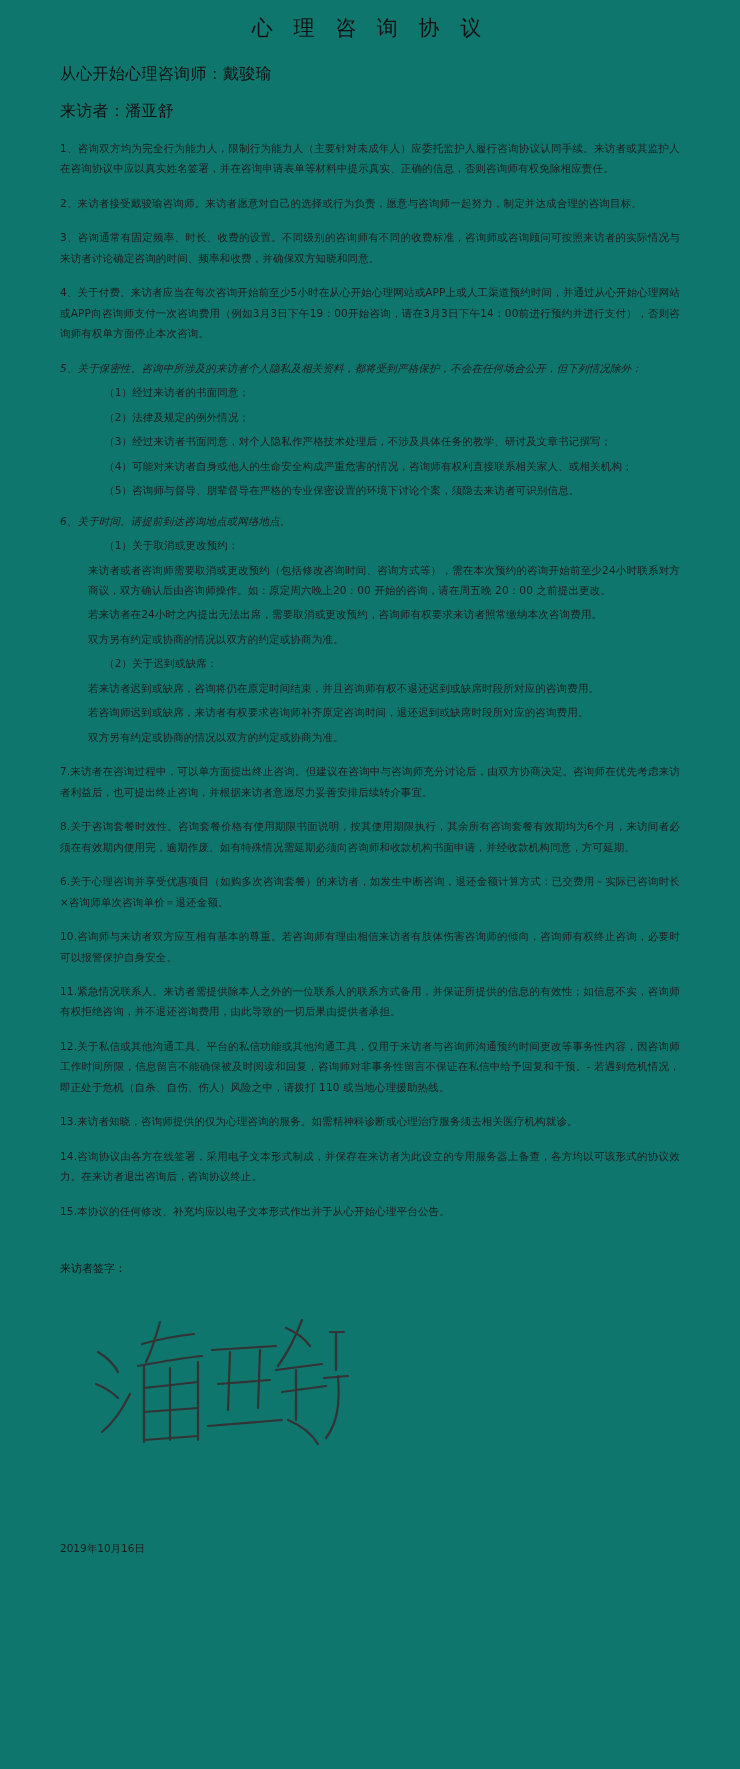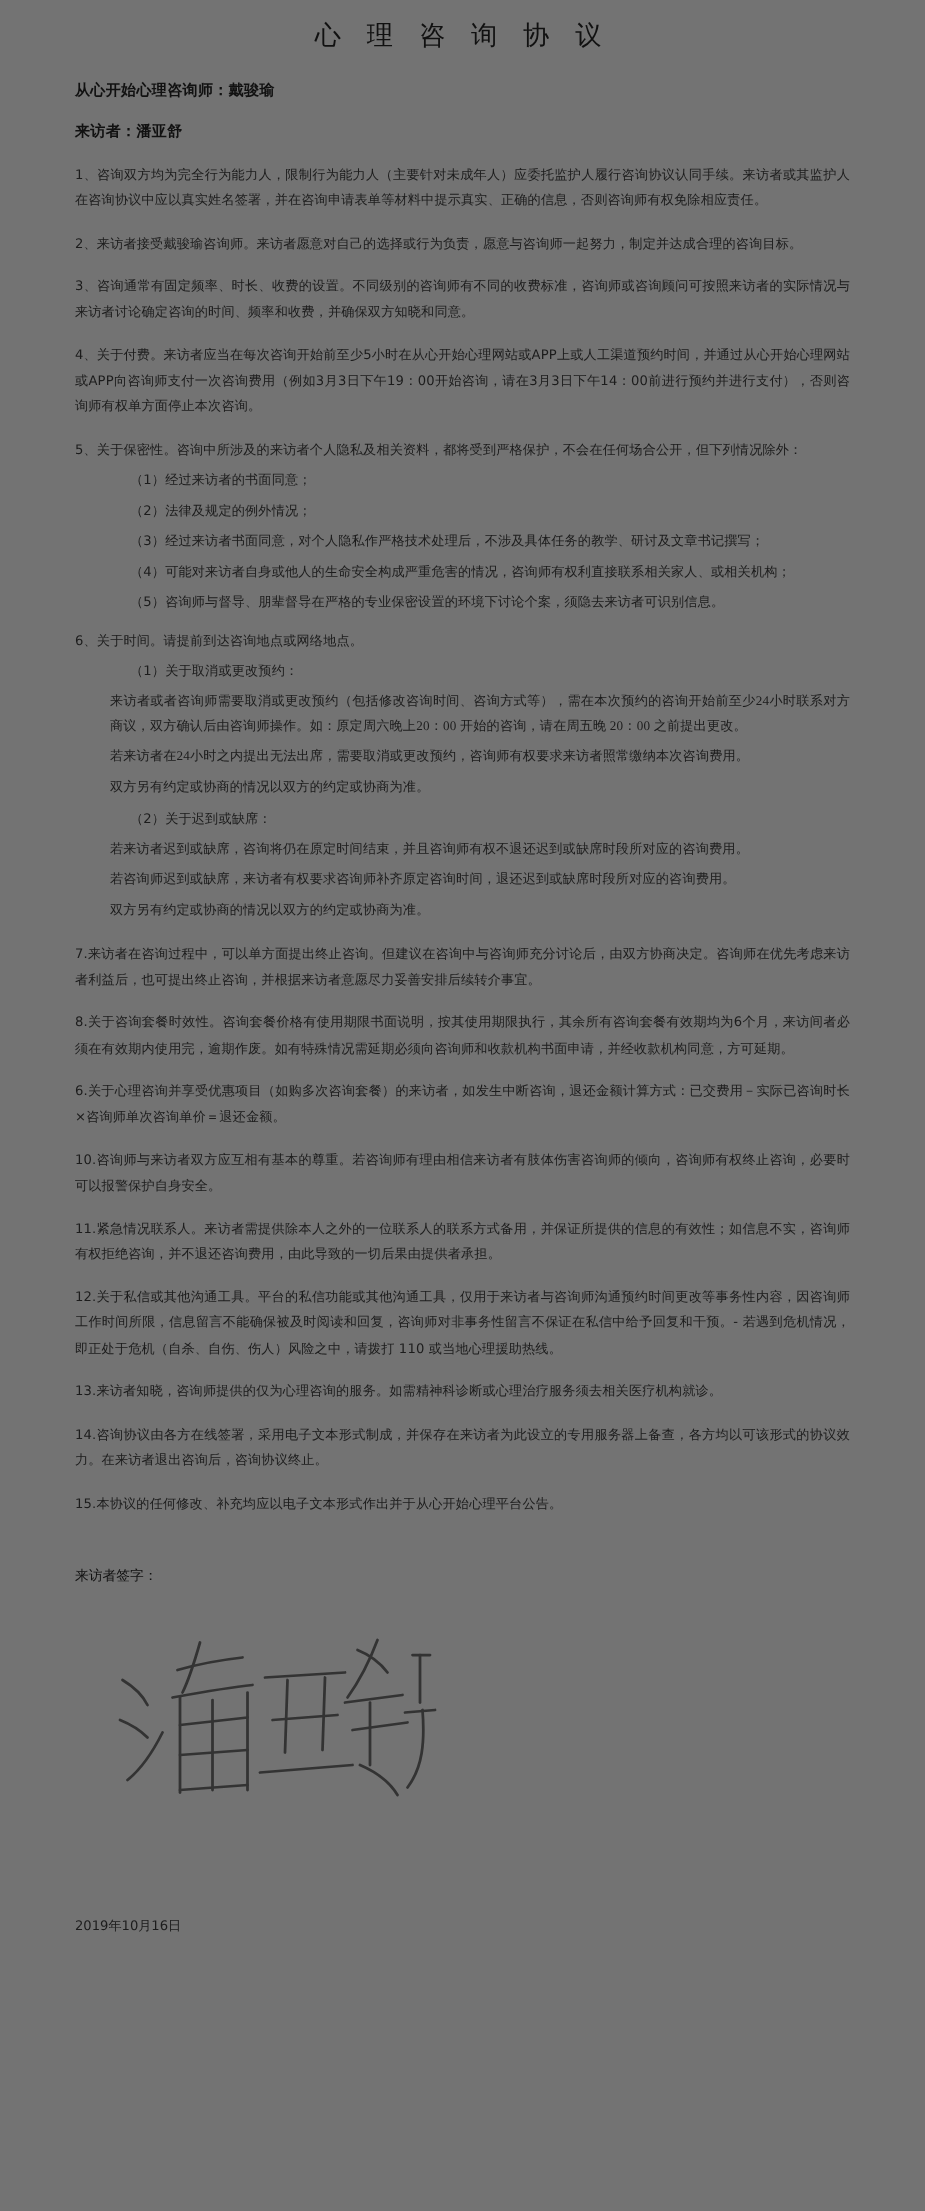--- a/index.html
+++ b/index.html
@@ -8,37 +8,37 @@
     background: #efefef;
   }
   body {
     width: 740px;
     font-family: "DejaVu Sans", "Liberation Sans", sans-serif;
     color: #1c1c1c;
   }
   .page {
     width: 740px;
     min-height: 1769px;
-    background: #737373;
+    background: #0f766e;
     box-sizing: border-box;
     padding: 0 60px;
     position: relative;
   }
   .doc-title {
     text-align: center;
     font-size: 21px;
     letter-spacing: 7px;
     font-weight: normal;
     padding-top: 14px;
     margin: 0 0 22px 0;
     color: #111;
   }
   .party-line {
-    font-size: 12px;
-    font-weight: bold;
+    font-size: 16px;
+    font-weight: normal;
     margin: 0 0 16px 0;
     color: #111;
     letter-spacing: 0.3px;
   }
   .party-line.second {
   }
   p.clause {
     font-size: 10.5px;
     line-height: 1.95;
     margin: 0 0 14px 0;
@@ -46,24 +46,24 @@
     color: #1c1c1c;
     letter-spacing: 0.15px;
   }
   p.sub {
     margin-left: 44px;
     margin-bottom: 4px;
   }
   p.subpara {
     margin-left: 28px;
     margin-bottom: 4px;
-    font-family: Liberation Serif, serif;
   }
   p.tight {
     margin-bottom: 4px;
+    font-style: italic;
   }
   .sign-label {
     font-size: 11px;
     margin: 40px 0 16px 0;
     color: #111;
   }
   .signature-area {
     height: 210px;
     position: relative;
     margin-top: 6px;

